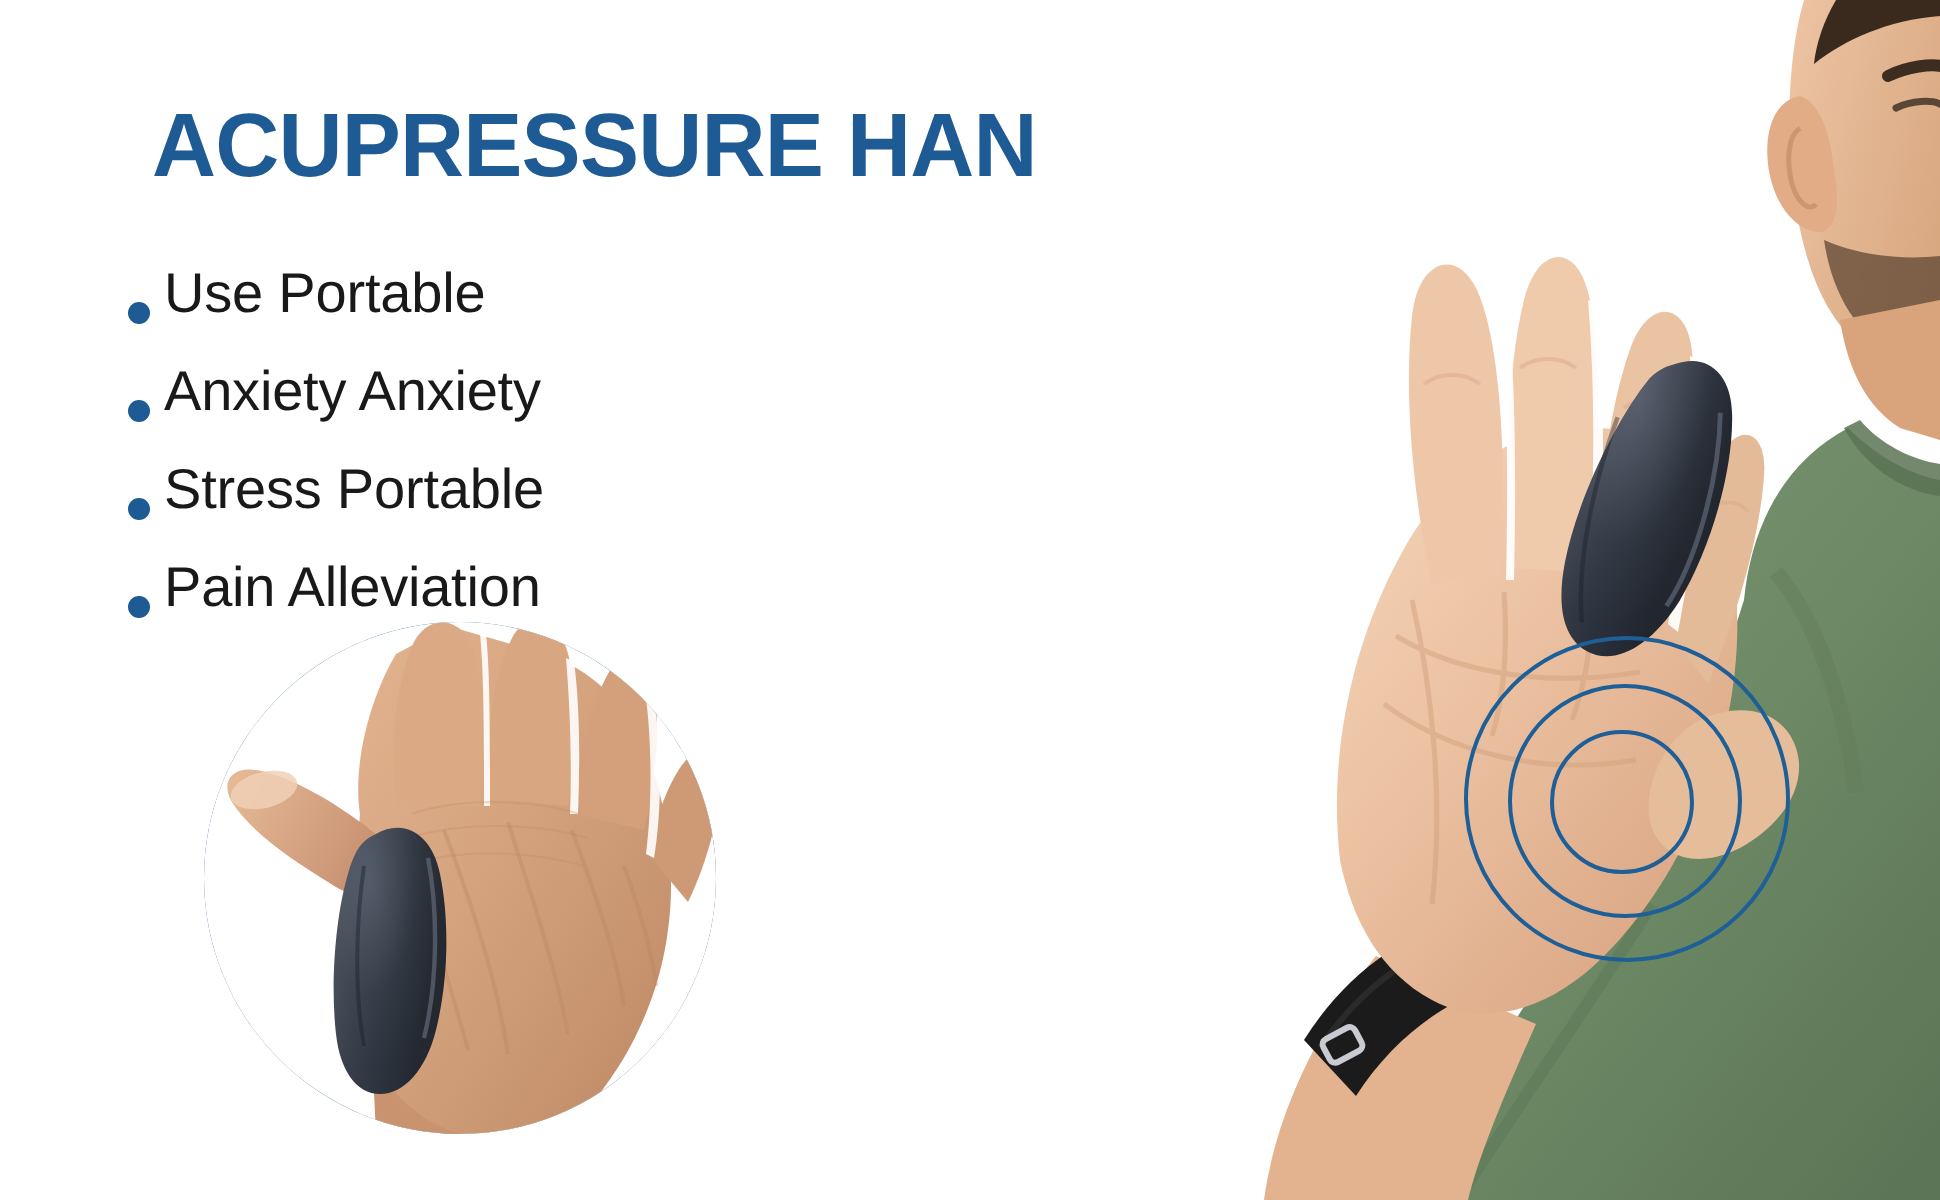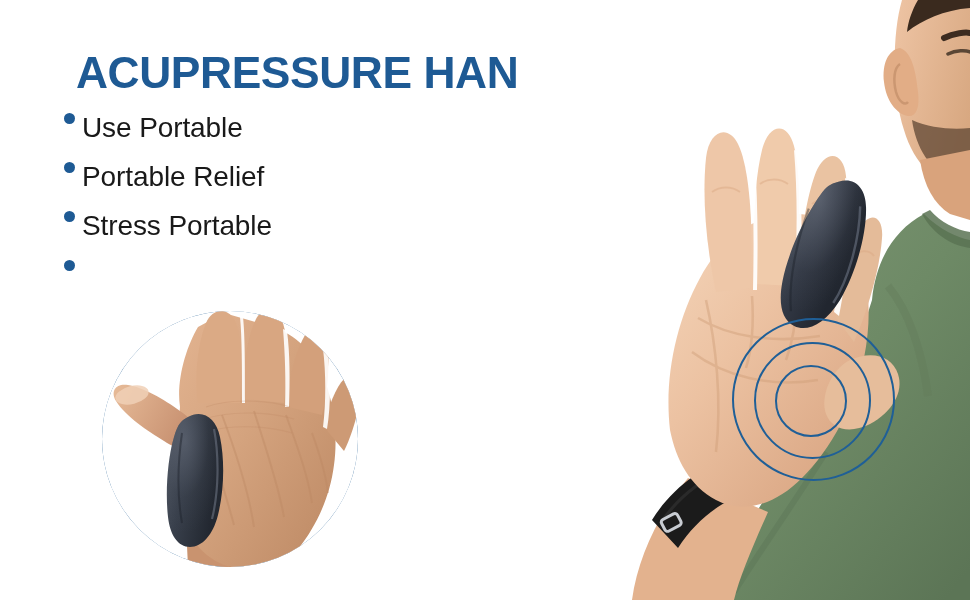--- a/index.html
+++ b/index.html
@@ -38,21 +38,21 @@
   #feature-list {
     position: absolute;
     left: 64px;
     top: 113px;
     margin: 0;
     padding: 0;
     list-style: none;
   }
   .feature-item {
     display: flex;
-    align-items: flex-start;
+    align-items: flex-end;
     height: 49px;
   }
   .feature-bullet {
     width: 11px;
     height: 11px;
     border-radius: 50%;
     background: #1e5a94;
     flex: 0 0 auto;
     margin-right: 7px;
   }
@@ -125,28 +125,29 @@
 
   <div id="headline">ACUPRESSURE HAND PRESSURE</div>
 
   <ul id="feature-list">
     <li class="feature-item">
       <span class="feature-bullet"></span>
       <span class="feature-label">Use Portable</span>
     </li>
     <li class="feature-item">
       <span class="feature-bullet"></span>
-      <span class="feature-label">Portable Relief</span>
+      <span class="feature-label">Anxiety Anxiety</span>
     </li>
     <li class="feature-item">
       <span class="feature-bullet"></span>
       <span class="feature-label">Stress Portable</span>
     </li>
     <li class="feature-item">
       <span class="feature-bullet"></span>
+      <span class="feature-label">Pain Alleviation</span>
     </li>
   </ul>
 
   <div id="inset-photo">
     <div id="inset-clip">
       <svg id="inset-svg" width="256" height="256" viewBox="0 0 256 256">
         <defs>
           <linearGradient id="skinA" x1="0" y1="0" x2="1" y2="1">
             <stop offset="0%" stop-color="#e3b491"></stop>
             <stop offset="45%" stop-color="#d4a37e"></stop>

